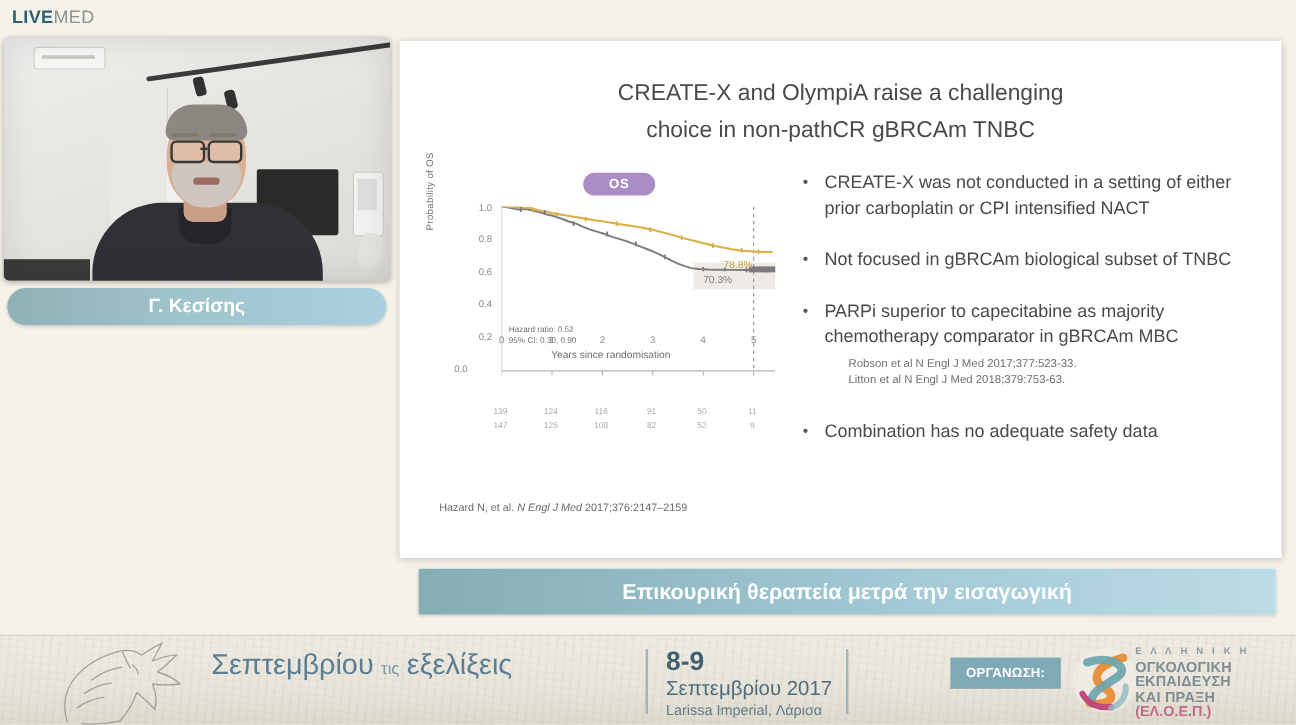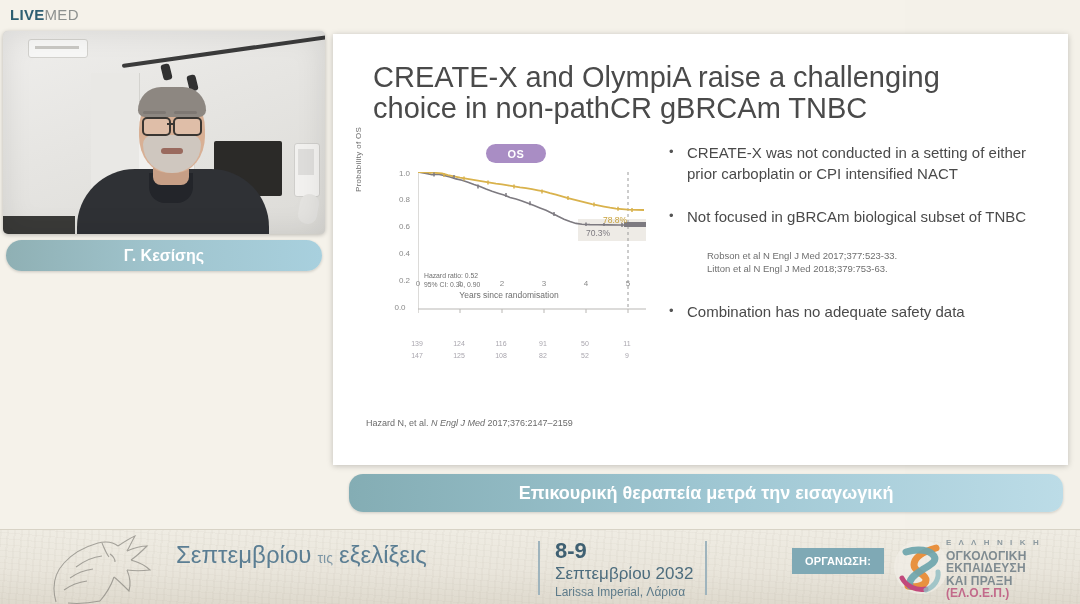--- a/index.html
+++ b/index.html
@@ -52,22 +52,22 @@
 
   
   .name-badge{position:absolute;left:6px;top:240px;width:316px;height:31px;border-radius:16px;
     background:linear-gradient(90deg,#8fb0b4 0%,#9fc3cc 45%,#a8d0de 100%);
     color:#fff;font-size:16px;font-weight:bold;display:flex;align-items:center;justify-content:center;
     box-shadow:0 1px 3px rgba(0,0,0,.18);}
 
   
   .slide{position:absolute;left:333px;top:34px;width:735px;height:431px;background:#fff;
          box-shadow:0 1px 6px rgba(0,0,0,.22);}
-  .slide-title{position:absolute;left:40px;top:28px;width:655px;text-align:left;
-    font-size:29px;line-height:31px;color:#4a4a4a;font-weight:normal;}
+  .slide-title{position:absolute;left:40px;top:28px;width:655px;text-align:center;
+    font-size:19px;line-height:31px;color:#4a4a4a;font-weight:normal;}
 
   
   .chart{position:absolute;left:33px;top:106px;width:300px;height:250px;}
   .os-pill{position:absolute;left:120px;top:4px;width:60px;height:19px;border-radius:10px;background:#a98dc4;
     color:#fff;font-size:11px;font-weight:bold;display:flex;align-items:center;justify-content:center;letter-spacing:.5px;}
   .plot{position:absolute;left:52px;top:32px;width:230px;height:135px;}
   .ylabel{position:absolute;left:-12px;top:52px;transform:rotate(-90deg);transform-origin:left top;
     font-size:8px;color:#6e6e6e;white-space:nowrap;letter-spacing:.3px;}
   .ytick{position:absolute;font-size:8px;color:#8a8a8a;text-align:right;width:20px;}
   .xtick{position:absolute;font-size:8px;color:#8a8a8a;text-align:center;width:14px;top:139px;}
@@ -81,21 +81,21 @@
   .src-note{position:absolute;left:33px;top:384px;font-size:9px;color:#6b6b6b;}
   .src-note i{font-style:italic;}
 
   
   .bullets{position:absolute;left:332px;top:108px;width:390px;}
   .bullet{position:relative;padding-left:22px;margin-bottom:22px;font-size:15px;line-height:21px;color:#4a4a4a;}
   .bullet:before{content:"\2022";position:absolute;left:4px;top:-1px;font-size:13px;color:#555;}
   .cite{font-size:9.5px;line-height:13px;color:#6f6f6f;margin:6px 0 0 42px;}
 
   
-  .section-bar{position:absolute;left:349px;top:474px;width:714px;height:38px;border-radius:14px;
+  .section-bar{position:absolute;left:349px;top:474px;width:714px;height:38px;border-radius:1px;
     background:linear-gradient(90deg,#84adb4 0%,#9ec6d2 50%,#bcdce7 100%);
     color:#fff;font-size:18px;font-weight:bold;display:flex;align-items:center;justify-content:center;
     box-shadow:0 1px 3px rgba(0,0,0,.16);}
 
   
   .footer{position:absolute;left:0;top:529px;width:1080px;height:75px;
     background:linear-gradient(180deg,#efece3 0%,#e9e5db 55%,#ded9cd 100%);
     border-top:1px solid #d8d3c6;overflow:hidden;}
   .paper-tex{position:absolute;inset:0;opacity:.55;
     background:repeating-linear-gradient(95deg, rgba(160,150,135,.10) 0 2px, rgba(0,0,0,0) 2px 7px),
@@ -172,21 +172,21 @@
     <div class="chart">
       <div class="os-pill">OS</div>
 
       <div class="ylabel">Probability of OS</div>
 
       <div class="ytick" style="left:24px;top:29px;">1.0</div>
       <div class="ytick" style="left:24px;top:55px;">0.8</div>
       <div class="ytick" style="left:24px;top:82px;">0.6</div>
       <div class="ytick" style="left:24px;top:109px;">0.4</div>
       <div class="ytick" style="left:24px;top:136px;">0.2</div>
-      <div class="ytick" style="left:24px;top:163px;text-align:center;">0.0</div>
+      <div class="ytick" style="left:8px;top:163px;text-align:center;">0.0</div>
 
       <div class="plot">
         <svg width="230" height="142" viewBox="0 0 230 142">
           <line x1="0" y1="0" x2="0" y2="137" stroke="#b9b7b4" stroke-width="1"></line>
           <line x1="0" y1="137" x2="228" y2="137" stroke="#b9b7b4" stroke-width="1"></line>
           <g stroke="#b9b7b4" stroke-width="1">
             <line x1="0" y1="137" x2="0" y2="141"></line>
             <line x1="42" y1="137" x2="42" y2="141"></line>
             <line x1="84" y1="137" x2="84" y2="141"></line>
             <line x1="126" y1="137" x2="126" y2="141"></line>
@@ -269,20 +269,21 @@
       </div>
     </div>
 
     <div class="src-note">
       <span>Hazard N, et al. </span><i>N Engl J Med</i><span> 2017;376:2147–2159</span>
     </div>
 
     <div class="bullets">
       <div class="bullet">CREATE-X was not conducted in a setting of either prior carboplatin or CPI intensified NACT</div>
       <div class="bullet">Not focused in gBRCAm biological subset of TNBC</div>
+      <div class="bullet" style="margin-bottom:2px;">PARPi superior to capecitabine as majority chemotherapy comparator in gBRCAm MBC</div>
       <div class="cite">Robson et al N Engl J Med 2017;377:523-33.</div>
       <div class="cite" style="margin-top:0;margin-bottom:26px;">Litton et al N Engl J Med 2018;379:753-63.</div>
       <div class="bullet">Combination has no adequate safety data</div>
     </div>
   </div>
 
   <div class="section-bar">
     <span>Επικουρική θεραπεία μετρά την εισαγωγική</span>
   </div>
 
@@ -312,21 +313,21 @@
         <span class="sm">τις</span>
         <span class="big">εξελίξεις</span>
       </div>
     </div>
 
     <div class="vdiv" style="left:538px;"></div>
     <div class="vdiv" style="left:705px;"></div>
 
     <div class="f-date">
       <div class="d1">8-9</div>
-      <div class="d2">Σεπτεμβρίου 2032</div>
+      <div class="d2">Σεπτεμβρίου 2017</div>
       <div class="d3">Larissa Imperial, Λάρισα</div>
     </div>
 
     <div class="org-box">
       <span>ΟΡΓΑΝΩΣΗ:</span>
     </div>
 
     <svg class="swirl" viewBox="0 0 58 58">
       <circle cx="29" cy="29" r="27" fill="#f3f0e9" opacity=".6"></circle>
       <path d="M44 10 C30 14 22 20 22 27 C22 34 34 36 34 42 C34 47 26 50 16 48" fill="none" stroke="#e8913f" stroke-width="7" stroke-linecap="round"></path>

